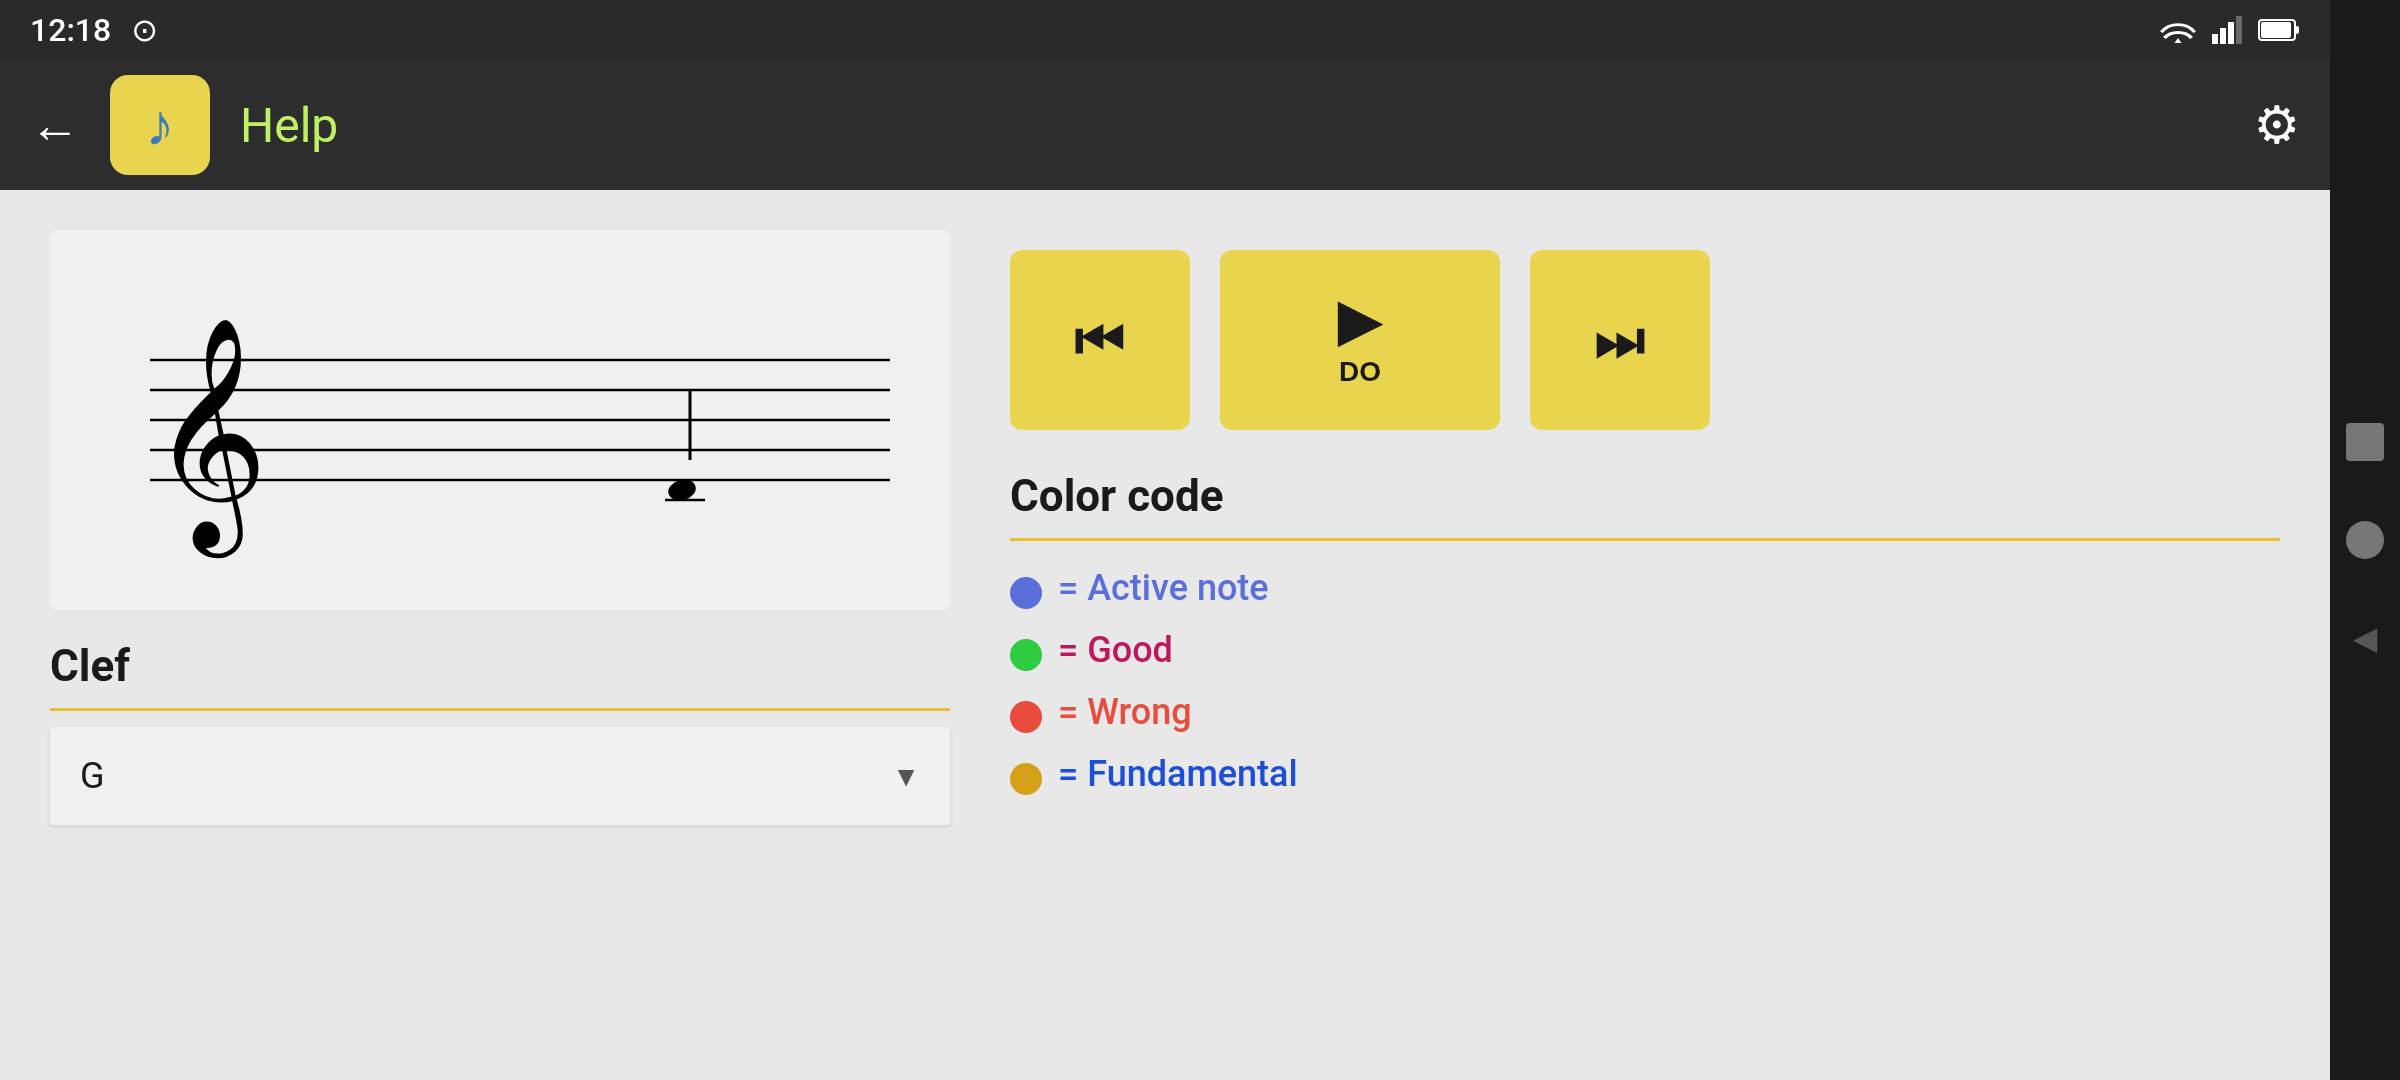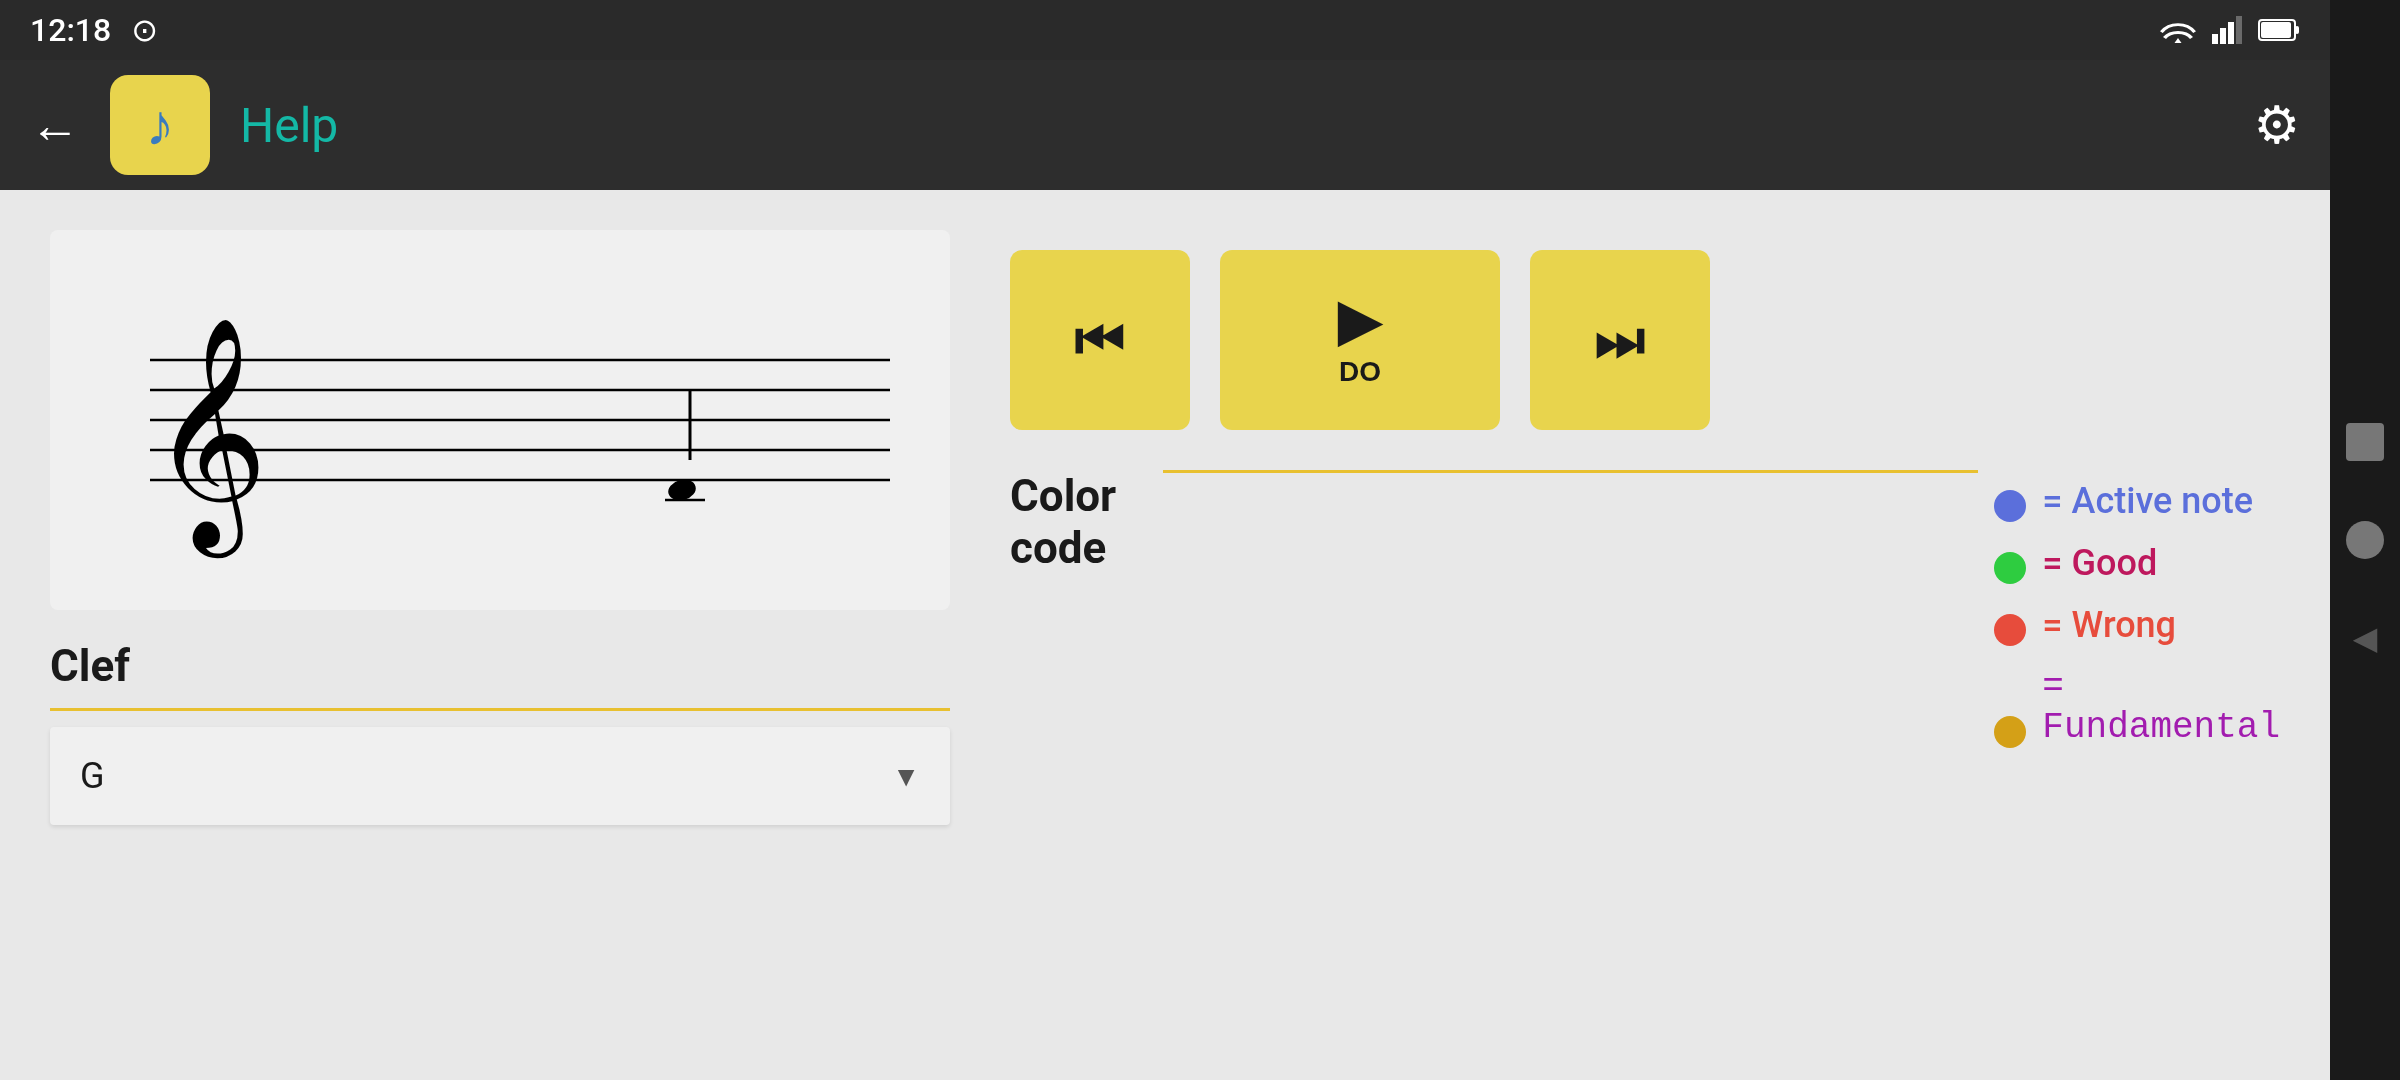--- a/index.html
+++ b/index.html
@@ -68,21 +68,21 @@
       height: 100px;
       background: #e8d44d;
       border-radius: 18px;
       display: flex;
       align-items: center;
       justify-content: center;
       font-size: 52px;
     }
 
     .app-bar-title {
-      color: #14b8a6;
+      color: #bef264;
       font-size: 48px;
       font-weight: 400;
     }
 
     .app-bar-spacer { flex: 1; }
 
     .app-bar-settings {
       color: white;
       font-size: 52px;
       cursor: pointer;
@@ -214,21 +214,21 @@
     }
 
     .play-btn-label {
       font-size: 28px;
       font-weight: 700;
     }
 
     
     .color-code-section {
       display: flex;
-      flex-direction: row;
+      flex-direction: column;
       gap: 16px;
     }
 
     .color-code-items {
       display: flex;
       flex-direction: column;
       gap: 20px;
       padding-top: 10px;
     }
 
@@ -248,21 +248,21 @@
     }
 
     .dot-active { background: #5b6fdb; }
     .dot-good { background: #2ecc40; }
     .dot-wrong { background: #e74c3c; }
     .dot-fundamental { background: #d4a017; }
 
     .color-label-active { color: #5b6fdb; }
     .color-label-good { color: #be185d; }
     .color-label-wrong { color: #e74c3c; }
-    .color-label-fundamental { color: #a21caf; font-family: Liberation Mono, monospace; }
+    .color-label-fundamental { color: #1d4ed8; }
 
     
     .android-nav {
       width: 70px;
       background: #1a1a1a;
       display: flex;
       flex-direction: column;
       align-items: center;
       justify-content: center;
       gap: 60px;

